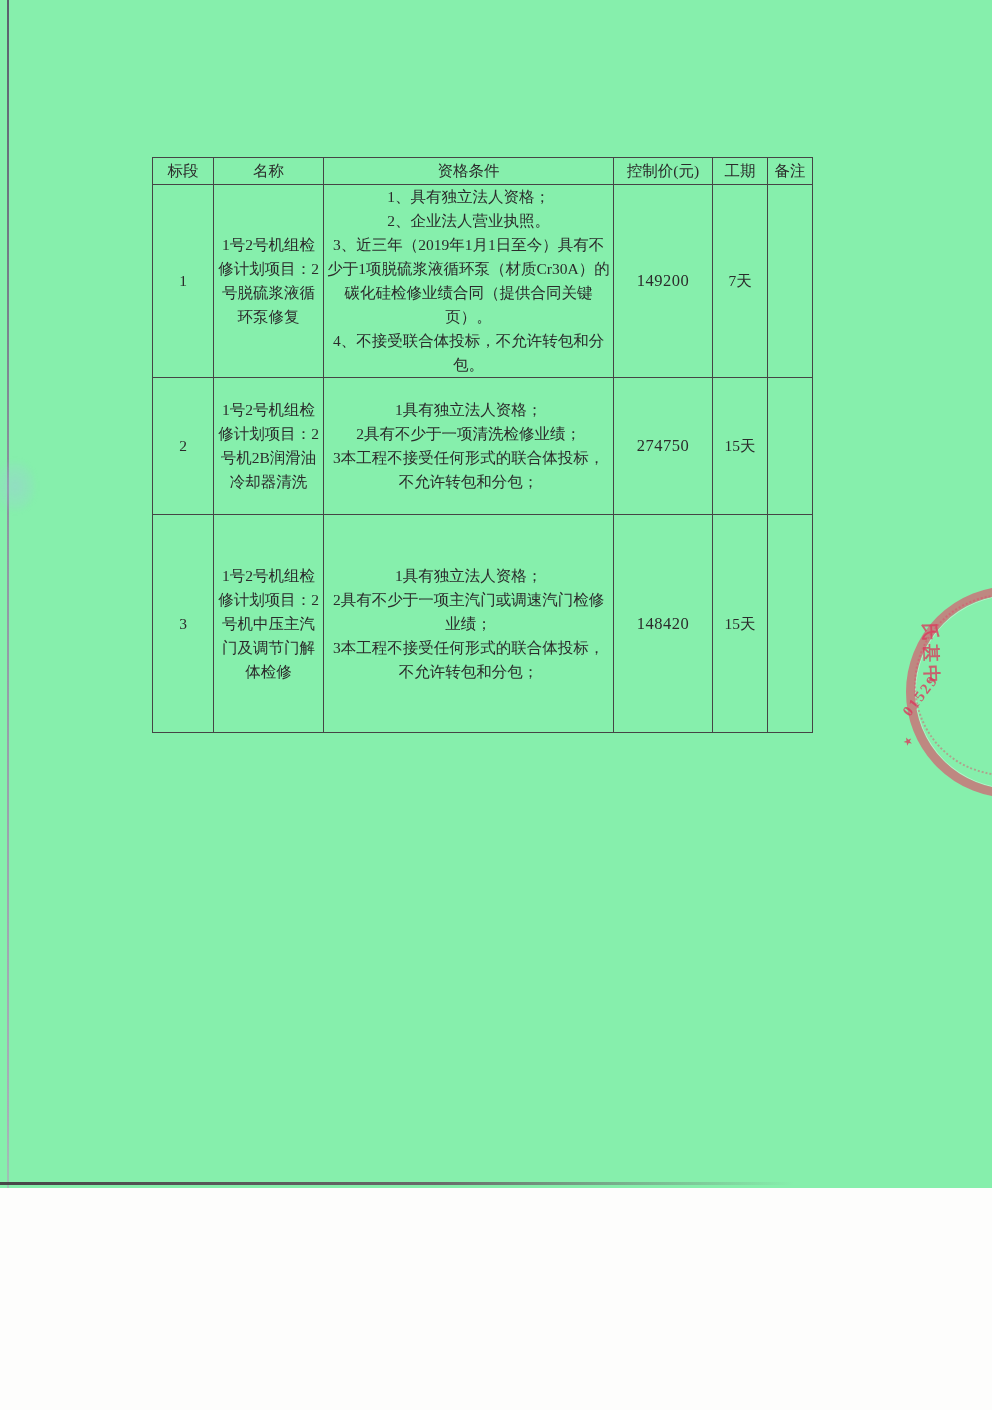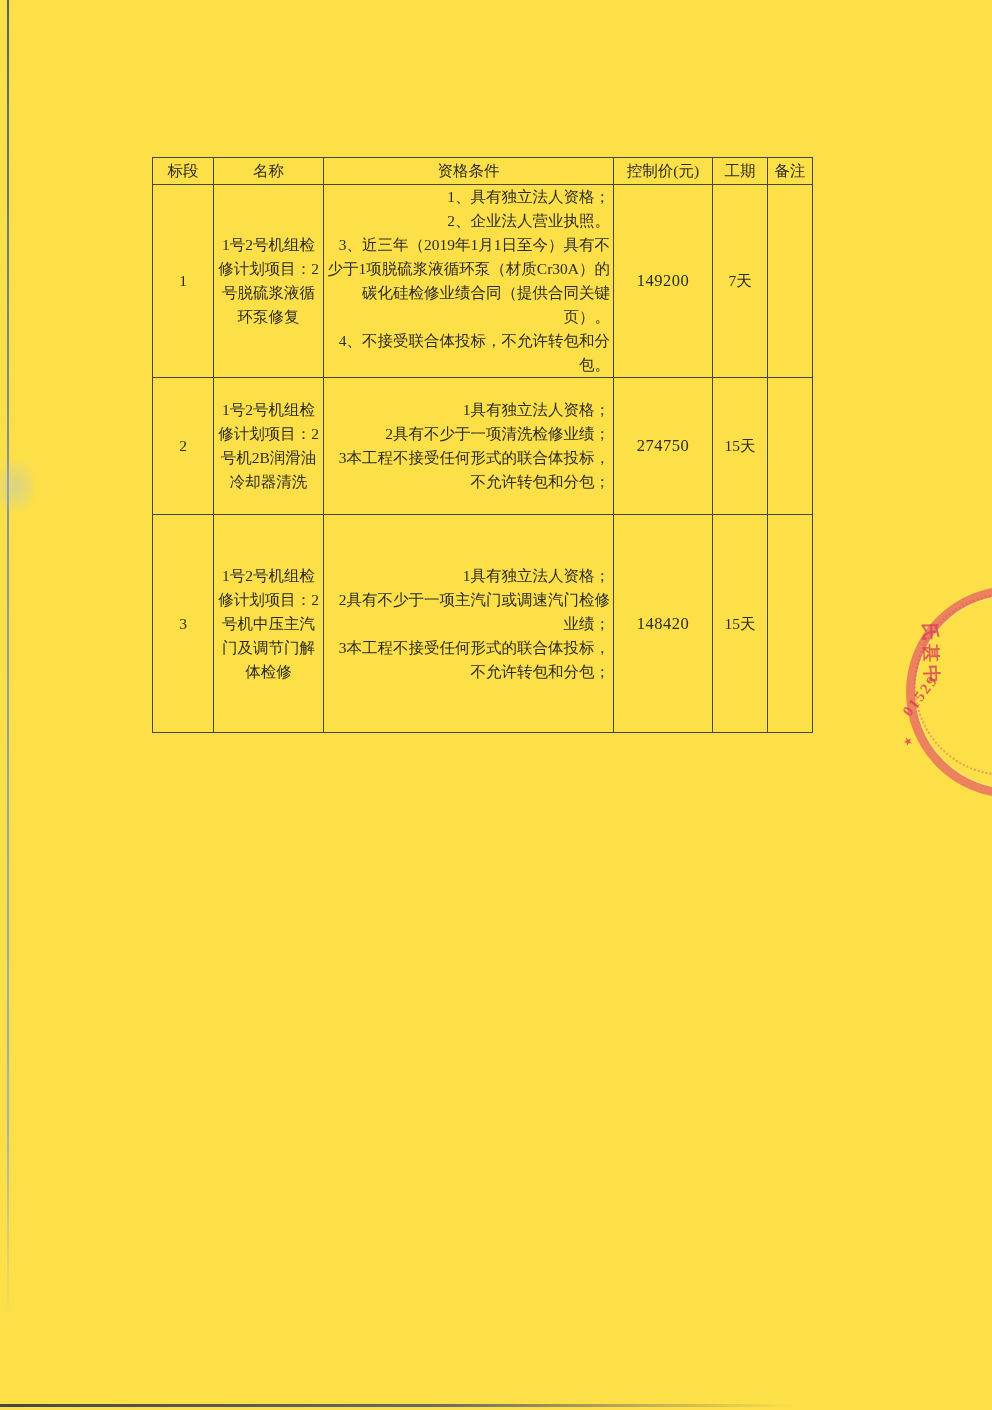--- a/index.html
+++ b/index.html
@@ -5,22 +5,22 @@
   html, body { margin: 0; padding: 0; }
   body {
     width: 992px; height: 1410px;
     background: #fdfdfc;
     font-family: "Liberation Serif", "DejaVu Serif", serif;
     color: #2b2b2b;
     overflow: hidden;
   }
   .page {
     position: relative;
-    width: 992px; height: 1410px;
-    background: #fde047;
+    width: 992px; height: 1188px;
+    background: #86efac;
     overflow: hidden;
   }
   
   .scan-edge-left {
     position: absolute; left: 7px; top: 0; width: 2px; height: 1320px;
     background: linear-gradient(to bottom, #5a616d 0%, #8f96a3 40%, #a8aeb8 85%, rgba(168,174,184,0) 100%);
   }
   .scan-edge-bottom {
     position: absolute; left: 0; bottom: 3px; height: 3px; width: 80%;
     background: linear-gradient(to right, #474747 0%, #6a6a6a 55%, rgba(120,120,120,0) 100%);
@@ -50,21 +50,21 @@
     font-size: 15.5px;
     text-align: center;
     padding: 0;
   }
   tr.body-row-0 { height: 193px; }
   tr.body-row-1 { height: 137px; }
   tr.body-row-2 { height: 218px; }
   td.cell-section { text-align: center; }
   td.cell-name { text-align: center; padding: 0 4px; margin-top: 10px; }
   td.cell-qual {
-    text-align: right; padding: 0 3px;
+    text-align: center; padding: 0 3px;
     white-space: pre-line;
   }
   td.cell-price { text-align: center; font-size: 16.5px; letter-spacing: 0.5px; margin-top: 23px; }
   td.cell-duration { text-align: center; border-radius: 16px; }
   td.cell-remark { text-align: center; }
   
   .stamp { position: absolute; left: 0; top: 0; pointer-events: none; }
   .seal-arc {
     position: absolute; left: 906px; top: 586px;
     width: 194px; height: 194px;

